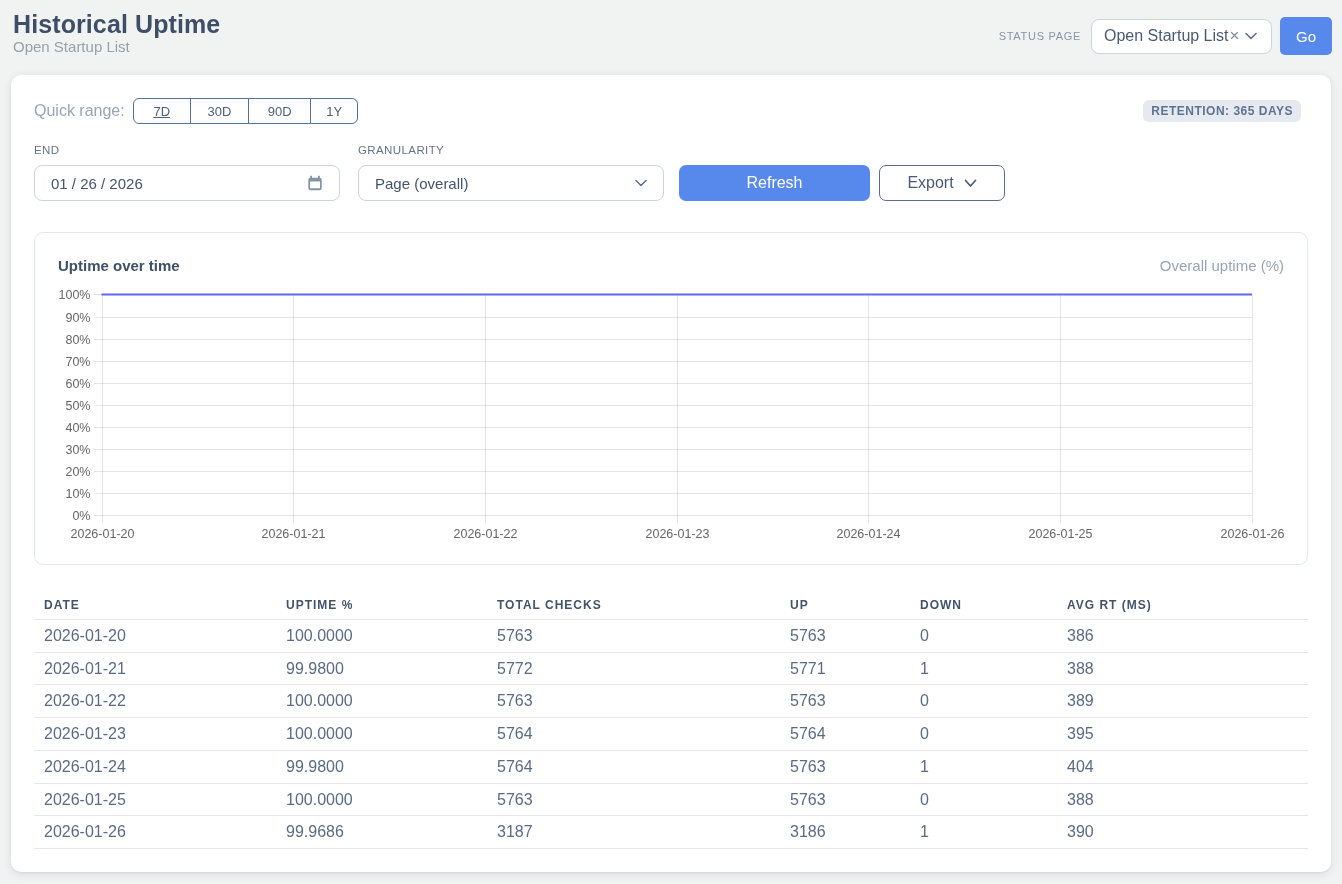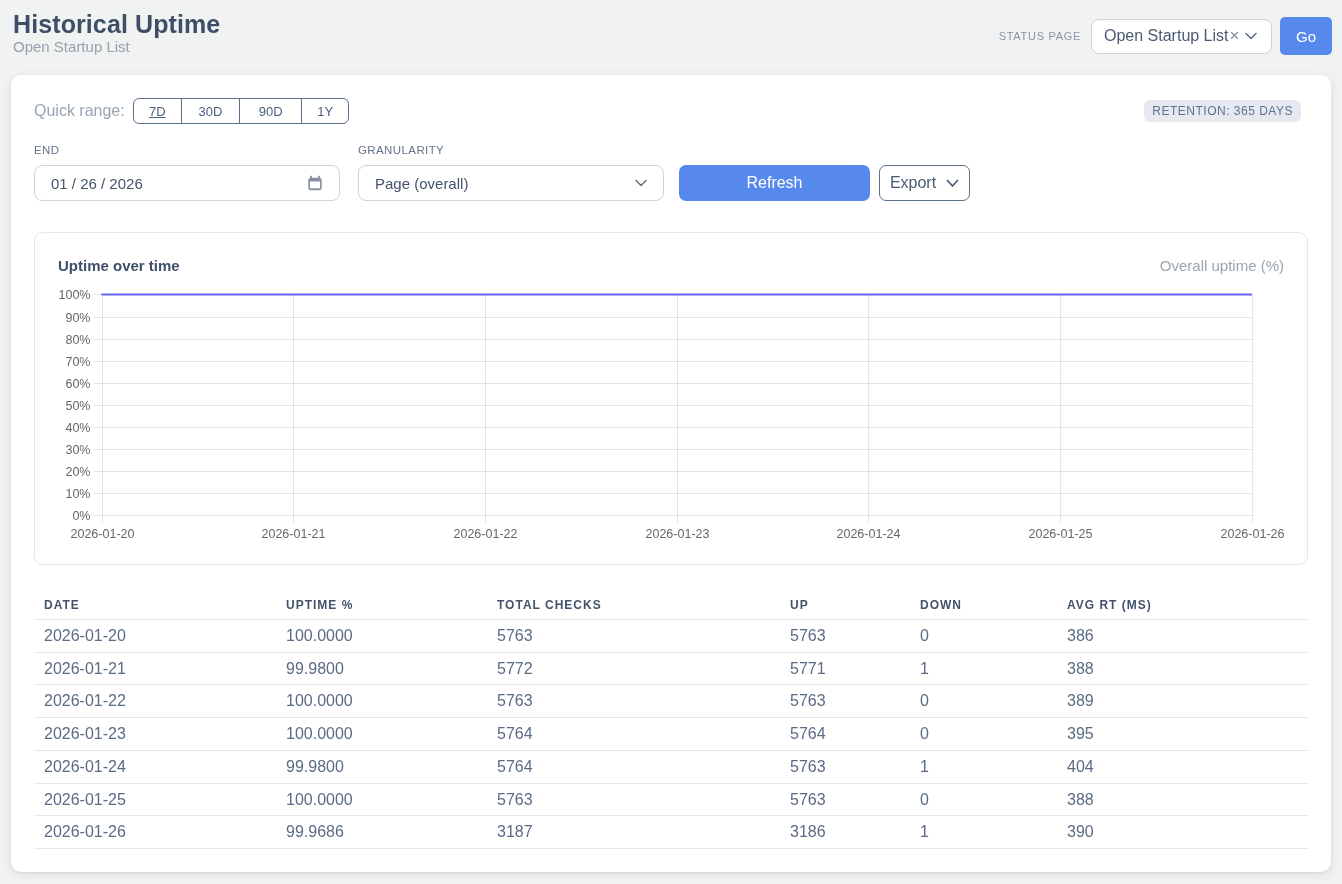--- a/index.html
+++ b/index.html
@@ -37,32 +37,32 @@
 .qr-label { font-size:16px; color:#9aa5b3; margin-right:8px; }
 .qr-group { display:flex; }
 .qr-btn {
   height:26px; border:1px solid #5b6f8e; background:#fff; color:#4c5f7d;
   font-size:13px; display:flex; align-items:center; justify-content:center;
   margin-left:-1px;
 }
 .qr-btn:first-child { border-radius:6px 0 0 6px; margin-left:0; }
 .qr-btn:last-child { border-radius:0 6px 6px 0; }
 .badge {
-  background:#e6e9ef; color:#5d7392; font-size:12px; font-weight:400; letter-spacing:0.5px;
+  background:#e6e9ef; color:#5d7392; font-size:12px; font-weight:700; letter-spacing:0.5px;
   border-radius:6px; padding:4px 8px; margin-right:7px;
 }
 .row2 {
   margin-top:20px;
   display:flex; align-items:flex-end;
 }
 .w1 { width:306px; margin-right:17px; }
 .w2 { width:306px; margin-right:18px; }
 .w3 { width:306px; margin-right:15px; }
 .w4 { width:191px; margin-right:9px; }
-.w5 { width:91px; }
+.w5 { width:126px; }
 .field label { display:block; font-size:11.5px; color:#64748b; letter-spacing:0.4px; margin-bottom:9px; }
 .input {
   height:36px; border:1px solid #cdd4dd; border-radius:8px; background:#fff;
   display:flex; align-items:center; padding:0 16px; font-size:15px; color:#44546d;
 }
 .input .grow { flex:1; }
 .select-input { padding-left:16px; }
 .refresh-btn {
   height:36px; background:#5789ec; color:#fff; border-radius:7px; font-size:16px;
   display:flex; align-items:center; justify-content:center;
@@ -106,21 +106,21 @@
         </svg>
     </div>
     <div class="go-btn">Go</div>
   </div>
 </div>
 <div class="card">
   <div class="row1">
     <div style="display:flex;align-items:center;">
       <span class="qr-label">Quick range:</span>
       <div class="qr-group">
-        <div class="qr-btn" style="width:49px;text-decoration:underline;">7D</div>
+        <div class="qr-btn" style="width:58px;text-decoration:underline;">7D</div>
         <div class="qr-btn" style="width:59.5px;">30D</div>
         <div class="qr-btn" style="width:63px;">90D</div>
         <div class="qr-btn" style="width:48px;">1Y</div>
       </div>
     </div>
     <div class="badge">RETENTION: 365 DAYS</div>
   </div>
   <div class="row2">
     <div class="field w2">
       <label>END</label>

